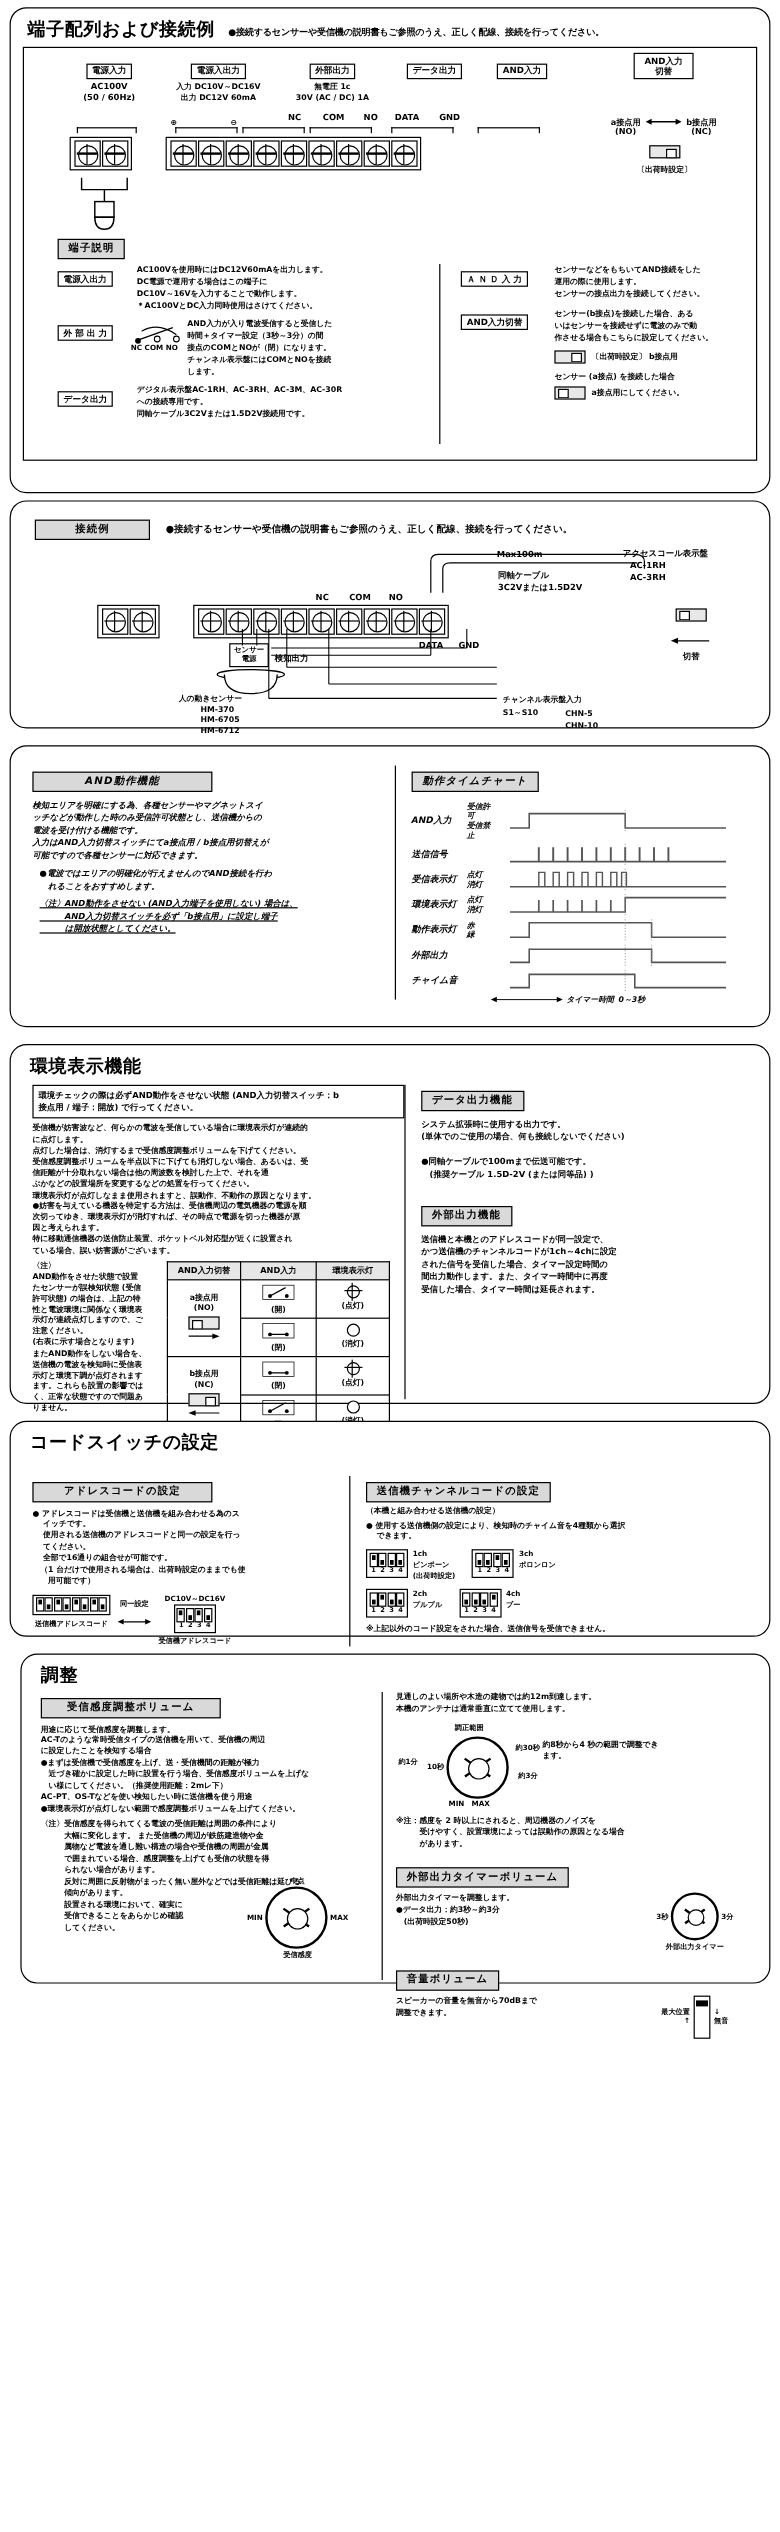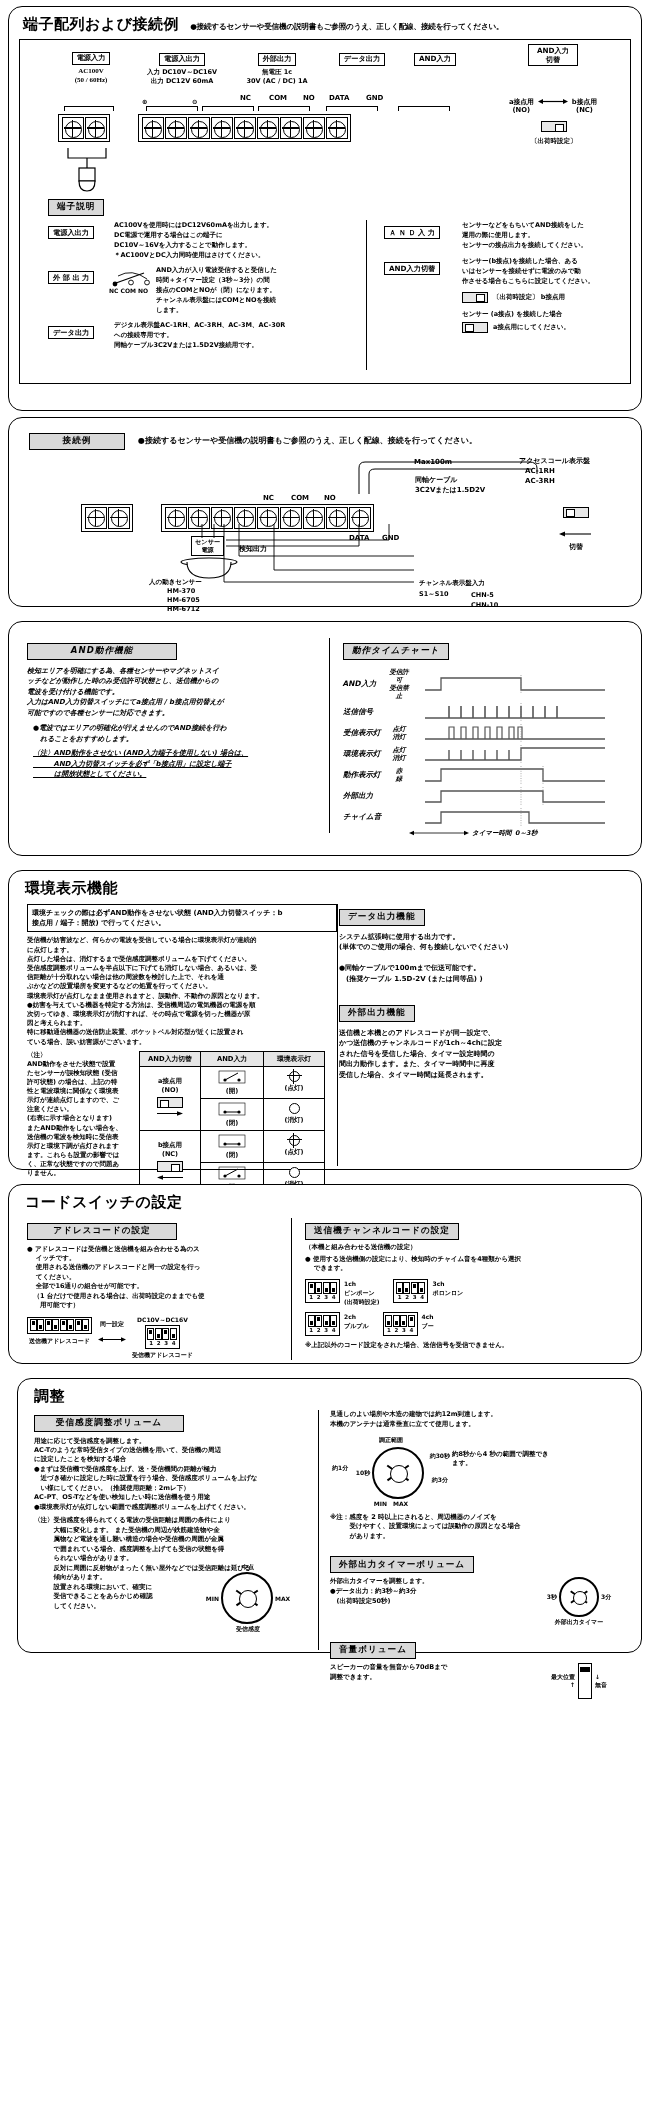--- a/index.html
+++ b/index.html
@@ -131,21 +131,21 @@
     position:absolute;top:1.5px;
     width:7px;height:6px;
     border:1px solid #000;background:#fff;
   }
   .sw.right i{right:2px;}
   .sw.left i{left:2px;}
 
   
   .tc-row{display:flex;align-items:center;margin-bottom:3px;}
   .tc-name{width:46px;font-size:7.5px;font-weight:bold;text-align:left;}
-  .tc-states{width:20px;font-size:6.5px;font-weight:bold;line-height:8px;text-align:center;margin-right:16px;}
+  .tc-states{width:20px;font-size:6.5px;font-weight:bold;line-height:8px;text-align:left;margin-right:16px;}
   .tc-wave{flex:1;position:relative;height:18px;}
 
   
   .dip{
     display:inline-block;
     border:1.2px solid #000;
     background:#fff;
     padding:1.5px;
   }
   .dip .cells{display:flex;}
@@ -238,21 +238,21 @@
 
   <div class="panel" style="height:405px;">
     <div style="padding-left:4px;">
       <span class="big-title">端子配列および接続例</span>
       <span class="title-note">●接続するセンサーや受信機の説明書もご参照のうえ、正しく配線、接続を行ってください。</span>
     </div>
 
     <div class="inner-box" style="height:345px;margin-top:5px;">
 
       <div style="position:relative;height:48px;">
-        <div style="position:absolute;left:30px;top:0;text-align:center;width:70px;font-family:Liberation Serif, serif;">
+        <div style="position:absolute;left:30px;top:0;text-align:center;width:70px;">
           <span class="chip-w">電源入力</span>
           <div class="t7 bold" style="margin-top:2px;line-height:9px;">
             <div>AC100V</div>
             <div>(50 / 60Hz)</div>
           </div>
         </div>
         <div style="position:absolute;left:110px;top:0;text-align:center;width:92px;">
           <span class="chip-w">電源入出力</span>
           <div class="t65 bold" style="margin-top:2px;line-height:9px;">
             <div>入力 DC10V～DC16V</div>
@@ -581,21 +581,21 @@
           </div>
       </div>
 
       <div class="t7 bold" style="position:absolute;left:330px;top:84px;">DATA</div>
       <div class="t7 bold" style="position:absolute;left:363px;top:84px;">GND</div>
 
       <div style="position:absolute;left:172px;top:86px;border:1px solid #000;padding:1px 3px;font-size:6.2px;font-weight:bold;line-height:8px;text-align:center;background:#fff;">
         <div>センサー</div>
         <div>電源</div>
       </div>
-      <div class="t7 bold" style="position:absolute;left:220px;top:94px;">検知出力</div>
+      <div class="t7 bold" style="position:absolute;left:210px;top:94px;">検知出力</div>
 
       <svg width="60" height="24" style="position:absolute;left:160px;top:106px;">
         <ellipse cx="30" cy="6" rx="28" ry="4" stroke="#000" stroke-width="1.1" fill="#fff"></ellipse>
         <path d="M8,6 Q8,22 30,22 Q52,22 52,6" stroke="#000" stroke-width="1.1" fill="#fff"></path>
       </svg>
 
       <svg width="400" height="72" style="position:absolute;left:145px;top:74px;">
         <line x1="38" y1="0" x2="38" y2="14" stroke="#000" stroke-width="0.9"></line>
         <line x1="50" y1="0" x2="50" y2="14" stroke="#000" stroke-width="0.9"></line>
         <line x1="75" y1="32" x2="75" y2="0" stroke="#000" stroke-width="0.9"></line>
@@ -927,21 +927,21 @@
                 </td>
               </tr>
             </tbody>
               </table>
           </div>
         </div>
       </div>
 
       <div class="vline" style="width:1px;"></div>
 
-      <div style="flex:1;box-sizing:border-box;">
+      <div style="flex:1;padding-left:12px;box-sizing:border-box;">
         <span class="chip">データ出力機能</span>
         <div class="para" style="margin-top:6px;">
           <div>システム拡張時に使用する出力です。</div>
           <div>(単体でのご使用の場合、何も接続しないでください)</div>
           <div style="border-bottom:1.6px dotted #000;display:inline-block;width:0;height:0;"></div>
           <div>●同軸ケーブルで100mまで伝送可能です。</div>
           <div>　(推奨ケーブル 1.5D-2V (または同等品) )</div>
         </div>
 
         <div style="margin-top:16px;">
@@ -956,21 +956,21 @@
         </div>
       </div>
     </div>
   </div>
 
   <div class="panel" style="height:180px;margin-top:14px;">
     <div style="padding-left:6px;">
       <span class="big-title">コードスイッチの設定</span>
     </div>
 
-    <div class="cols" style="margin-top:6px;height:142px;">
+    <div class="cols" style="margin-top:18px;height:142px;">
 
       <div style="width:272px;padding-left:8px;box-sizing:border-box;">
         <span class="chip wide" style="min-width:150px;">アドレスコードの設定</span>
         <div class="para sm" style="margin-top:5px;line-height:1.45;">
           <div>● アドレスコードは受信機と送信機を組み合わせる為のス</div>
           <div>　 イッチです。</div>
           <div>　 使用される送信機のアドレスコードと同一の設定を行っ</div>
           <div>　 てください。</div>
           <div>　 全部で16通りの組合せが可能です。</div>
           <div>　（1 台だけで使用される場合は、出荷時設定のままでも使</div>

